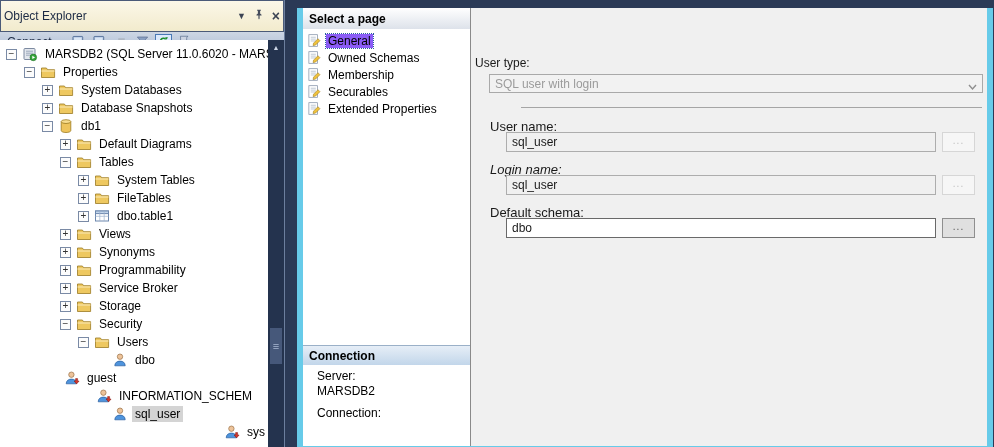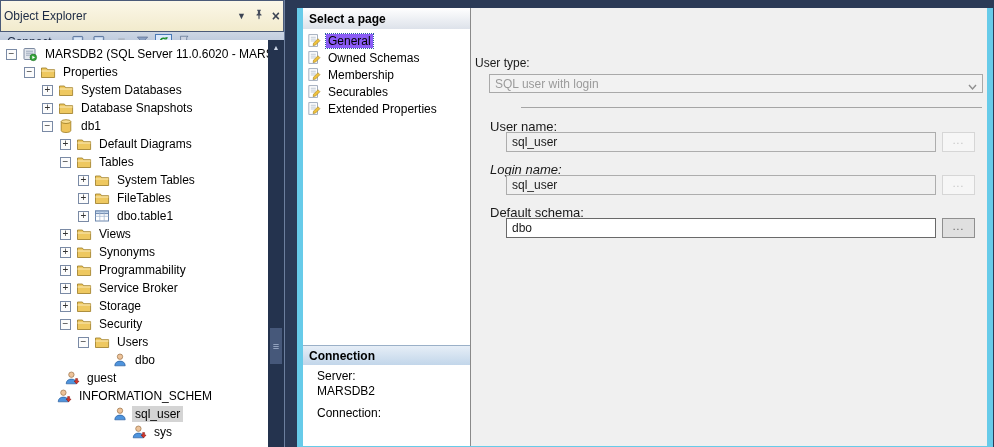--- a/index.html
+++ b/index.html
@@ -286,38 +286,38 @@
         </div>
         <div class="trow" style="padding-left: 48px;">
           <span class="expand none"></span>
           <span class="ticon"><svg viewBox="0 0 16 16">
               <circle cx="7.4" cy="4.7" r="2.7" fill="#edc39a" stroke="#9a7146" stroke-width="0.7"></circle>
               <path d="M2.2 13.8c0-3.1 2.3-4.7 5.2-4.7s5.2 1.6 5.2 4.7z" fill="#4e94dd" stroke="#2b5e9e" stroke-width="0.7"></path>
               <path d="M11.6 8.6h2v2.4h1.5l-2.5 2.9-2.5-2.9h1.5z" fill="#d4372c" stroke="#7e1410" stroke-width="0.5"></path>
             </svg></span>
           <span class="tlabel">guest</span>
         </div>
-        <div class="trow" style="padding-left: 40px;">
+        <div class="trow" style="padding-left: 80px;">
           <span class="expand none"></span>
           <span class="ticon"><svg viewBox="0 0 16 16">
               <circle cx="7.4" cy="4.7" r="2.7" fill="#edc39a" stroke="#9a7146" stroke-width="0.7"></circle>
               <path d="M2.2 13.8c0-3.1 2.3-4.7 5.2-4.7s5.2 1.6 5.2 4.7z" fill="#4e94dd" stroke="#2b5e9e" stroke-width="0.7"></path>
               <path d="M11.6 8.6h2v2.4h1.5l-2.5 2.9-2.5-2.9h1.5z" fill="#d4372c" stroke="#7e1410" stroke-width="0.5"></path>
             </svg></span>
           <span class="tlabel">INFORMATION_SCHEM</span>
         </div>
         <div class="trow sel" style="padding-left: 96px;">
           <span class="expand none"></span>
           <span class="ticon"><svg viewBox="0 0 16 16">
               <circle cx="8" cy="4.7" r="2.7" fill="#edc39a" stroke="#9a7146" stroke-width="0.7"></circle>
               <path d="M2.8 13.8c0-3.1 2.3-4.7 5.2-4.7s5.2 1.6 5.2 4.7z" fill="#4e94dd" stroke="#2b5e9e" stroke-width="0.7"></path>
             </svg></span>
           <span class="tlabel">sql_user</span>
         </div>
-        <div class="trow" style="padding-left: 115px;">
+        <div class="trow" style="padding-left: 115px; justify-content: flex-end;">
           <span class="expand none"></span>
           <span class="ticon"><svg viewBox="0 0 16 16">
               <circle cx="7.4" cy="4.7" r="2.7" fill="#edc39a" stroke="#9a7146" stroke-width="0.7"></circle>
               <path d="M2.2 13.8c0-3.1 2.3-4.7 5.2-4.7s5.2 1.6 5.2 4.7z" fill="#4e94dd" stroke="#2b5e9e" stroke-width="0.7"></path>
               <path d="M11.6 8.6h2v2.4h1.5l-2.5 2.9-2.5-2.9h1.5z" fill="#d4372c" stroke="#7e1410" stroke-width="0.5"></path>
             </svg></span>
           <span class="tlabel">sys</span>
         </div>
       </div>
     <div class="oe-scroll">

